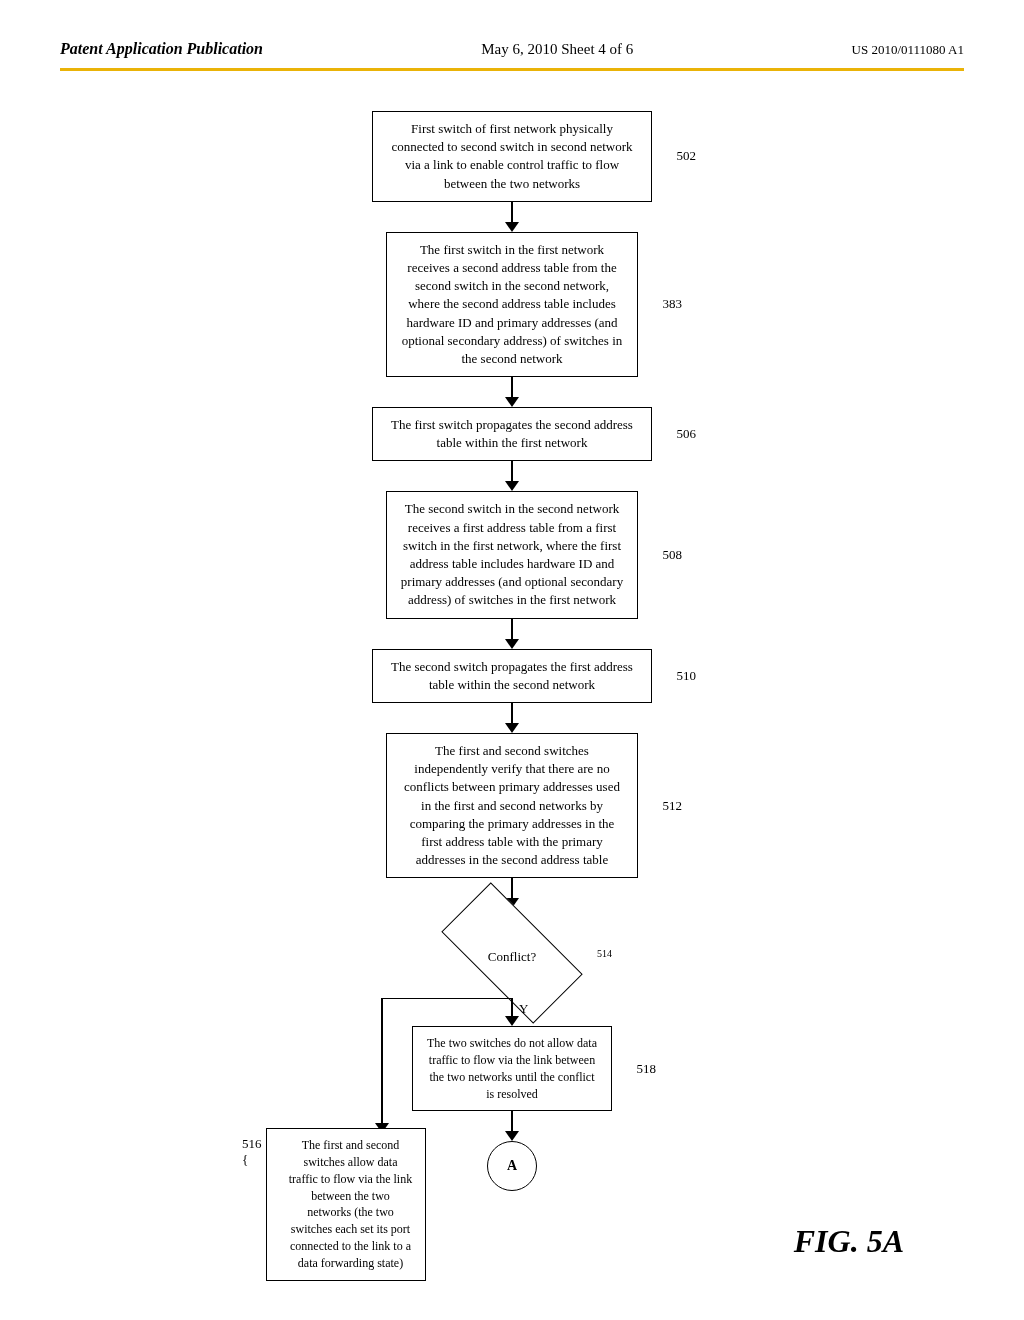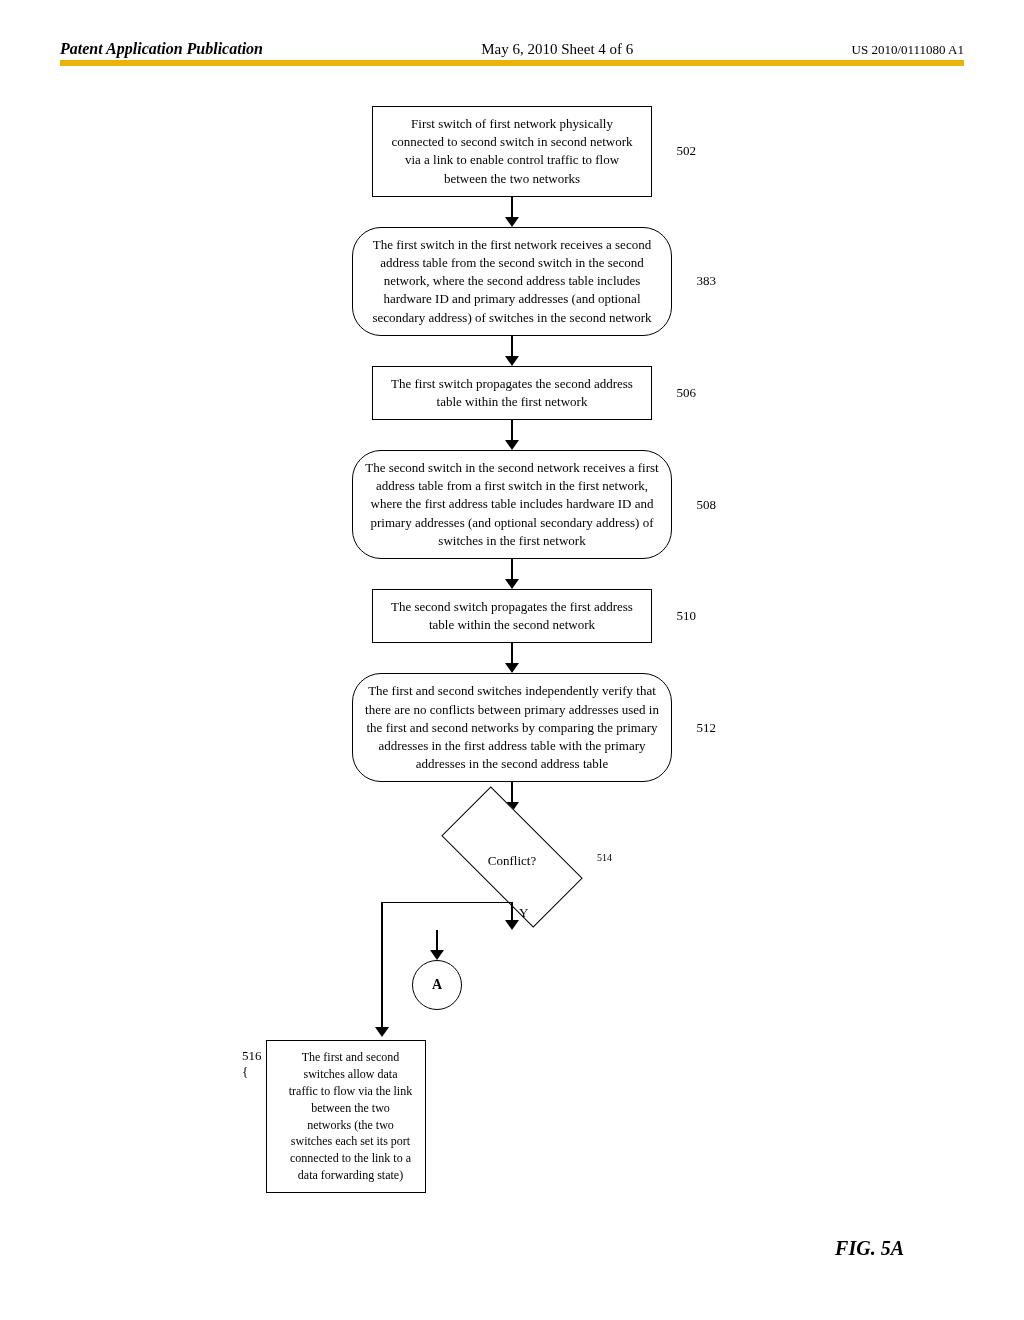--- a/index.html
+++ b/index.html
@@ -15,22 +15,22 @@
       width: 1024px;
       min-height: 1320px;
       padding: 40px 60px;
       position: relative;
     }
 
     .header {
       display: flex;
       justify-content: space-between;
       align-items: baseline;
-      border-bottom: 6px solid #eab308;
-      padding-bottom: 2px;
+      border-bottom: 3px solid #eab308;
+      padding-bottom: 10px;
       margin-bottom: 30px;
     }
 
     .header-left {
       font-weight: bold;
       font-size: 16px;
       font-style: italic;
     }
 
     .header-center {
@@ -58,22 +58,21 @@
       line-height: 1.4;
       padding: 8px 12px;
       position: relative;
     }
 
     .fc-rect {
       width: 280px;
     }
 
     .fc-wide {
-      width: 320px;
-      border-radius: 29px;
+      width: 252px;
     }
 
     
     .fc-arrow {
       display: flex;
       flex-direction: column;
       align-items: center;
     }
 
     .fc-arrow-line {
@@ -261,45 +260,51 @@
 
         <line x1="160" y1="0" x2="290" y2="0" stroke="#000" stroke-width="2"></line>
 
         <text x="168" y="-5" font-size="13" font-family="Times New Roman">N</text>
 
         <line x1="160" y1="0" x2="160" y2="130" stroke="#000" stroke-width="2"></line>
 
         <polygon points="153,125 167,125 160,135" fill="#000"></polygon>
       </svg>
 
-      <div style="position:absolute; left:20px; top:138px;">
+      <div style="position:absolute; left:20px; top:130px;">
 
         <div style="position:relative; display:flex; align-items:flex-start;">
           <span style="font-size:13px; margin-right:4px; margin-top:8px;">516<br>{</span>
           <div class="fc-box" style="width:160px; font-size:12px;padding-left:22px;">
             <span>The first and second switches allow data traffic to flow via the link between the two networks (the two switches each set its port connected to the link to a data forwarding state)</span>
           </div>
         </div>
 
       </div>
 
       <div style="position:absolute; left:190px; top:28px;">
+        <div class="row-with-label">
+          <div class="fc-box fc-rect" style="width:200px; font-size:12px;">
+            <span>The two switches do not allow data traffic to flow via the link between the two networks until the conflict is resolved</span>
+            <span class="side-label" style="right:-45px;">518</span>
+          </div>
+        </div>
 
         <div class="fc-arrow" style="align-items:center;">
           <div class="fc-arrow-line" style="height:20px;"></div>
           <div class="fc-arrow-head"></div>
         </div>
 
         <div style="display:flex; justify-content:center;">
           <div class="fc-circle">
             <span>A</span>
           </div>
         </div>
       </div>
 
       <div style="height:250px;"></div>
     </div>
 
   </div>
 
-  <div class="fig-label" style="position:absolute; bottom:60px; right:120px; font-size:20px; font-weight:bold; font-style:italic;">FIG. 5A</div>
+  <div class="fig-label" style="position:absolute; bottom:60px; right:120px; font-size:32px; font-weight:bold; font-style:italic;">FIG. 5A</div>
 
 </div>
 
 </body></html>

